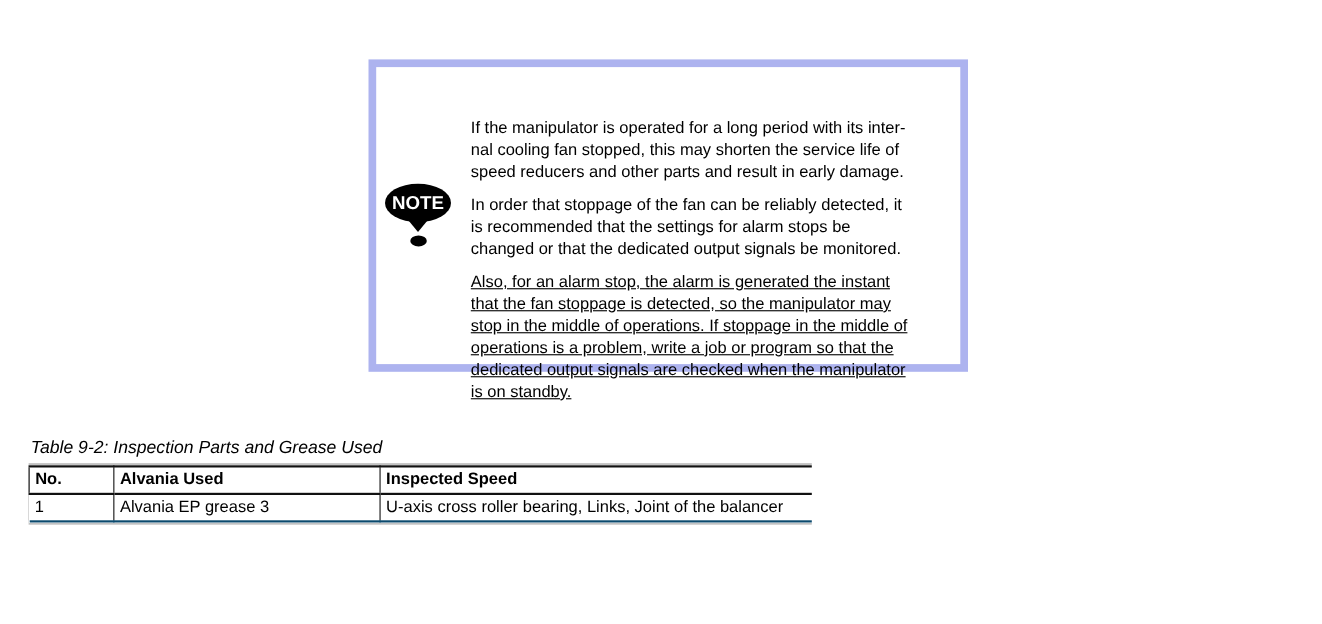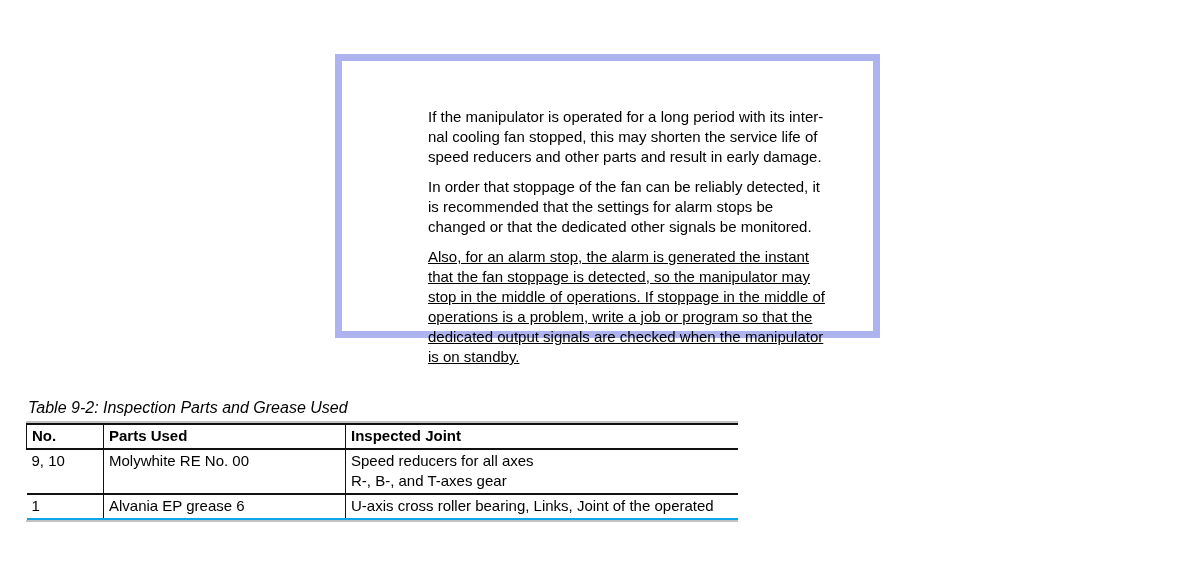--- a/index.html
+++ b/index.html
@@ -91,21 +91,21 @@
     line-height: 18px;
   }
   .grease-table {
     position: absolute;
     left: 26px;
     top: 423px;
     width: 711px;
     border-collapse: collapse;
     table-layout: fixed;
     border-top: 2px solid #111111;
-    border-bottom: 2px solid #0ea5e9;
+    border-bottom: 2px solid #0c4a6e;
     box-shadow: 0 -2px 0 #c2c2c2, 0 2px 0 #c2c2c2;
   }
   .col-no     { width: 77px; }
   .col-grease { width: 242px; }
   .col-parts  { width: 392px; }
   .grease-table th,
   .grease-table td {
     text-align: left;
     vertical-align: top;
     font-size: 15px;
@@ -128,59 +128,60 @@
   .grease-table tbody tr + tr td {
     border-top: 2px solid #111111;
   }
 </style>
 </head>
 <body>
 
 <div class="page">
 
   <div class="note-box">
+    <div class="note-icon">
+      <div class="note-bubble">
+        <span>NOTE</span>
+      </div>
+      <div class="note-tail"></div>
+      <div class="note-dot"></div>
+    </div>
     <div class="note-text">
       <p class="note-para">If the manipulator is operated for a long period with its inter-
 nal cooling fan stopped, this may shorten the service life of
 speed reducers and other parts and result in early damage.</p>
       <p class="note-para">In order that stoppage of the fan can be reliably detected, it
 is recommended that the settings for alarm stops be
-changed or that the dedicated other signals be monitored.</p>
+changed or that the dedicated output signals be monitored.</p>
       <p class="note-para">Also, for an alarm stop, the alarm is generated the instant
 that the fan stoppage is detected, so the manipulator may
 stop in the middle of operations. If stoppage in the middle of
 operations is a problem, write a job or program so that the
 dedicated output signals are checked when the manipulator
 is on standby.</p>
     </div>
   </div>
 
   <div class="table-caption">Table 9-2: Inspection Parts and Grease Used</div>
 
   <table class="grease-table">
     <colgroup>
       <col class="col-no">
       <col class="col-grease">
       <col class="col-parts">
     </colgroup>
     <thead>
       <tr>
         <th>No.</th>
-        <th>Parts Used</th>
-        <th>Inspected Joint</th>
+        <th>Alvania Used</th>
+        <th>Inspected Speed</th>
       </tr>
     </thead>
     <tbody>
       <tr>
-        <td>9, 10</td>
-        <td>Molywhite RE No. 00</td>
-        <td>Speed reducers for all axes
-R-, B-, and T-axes gear</td>
-      </tr>
-      <tr>
         <td>1</td>
-        <td>Alvania EP grease 6</td>
-        <td>U-axis cross roller bearing, Links, Joint of the operated</td>
+        <td>Alvania EP grease 3</td>
+        <td>U-axis cross roller bearing, Links, Joint of the balancer</td>
       </tr>
     </tbody>
   </table>
 
 </div>
 
 </body></html>

